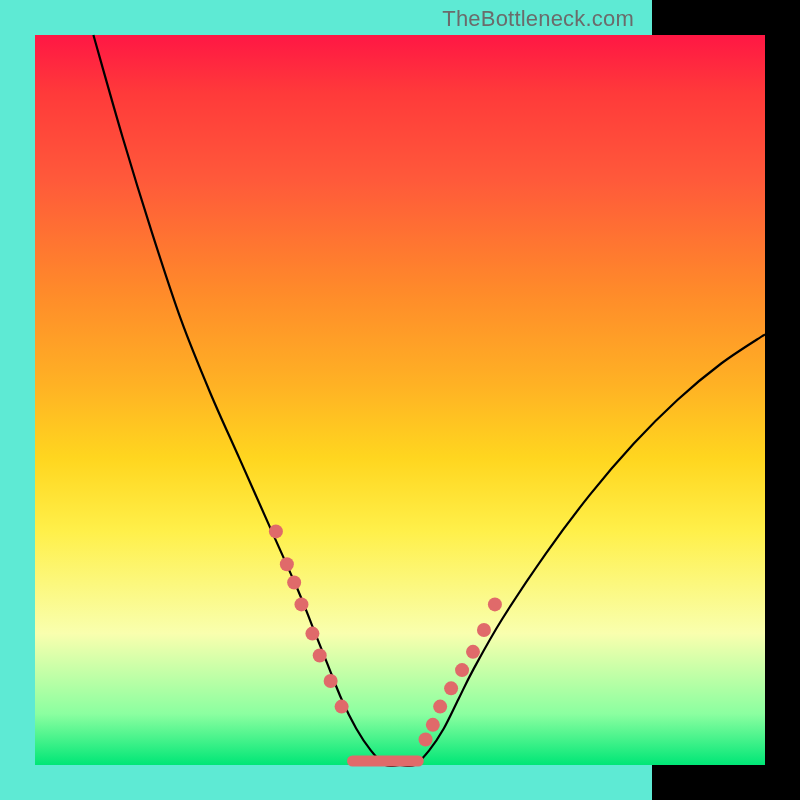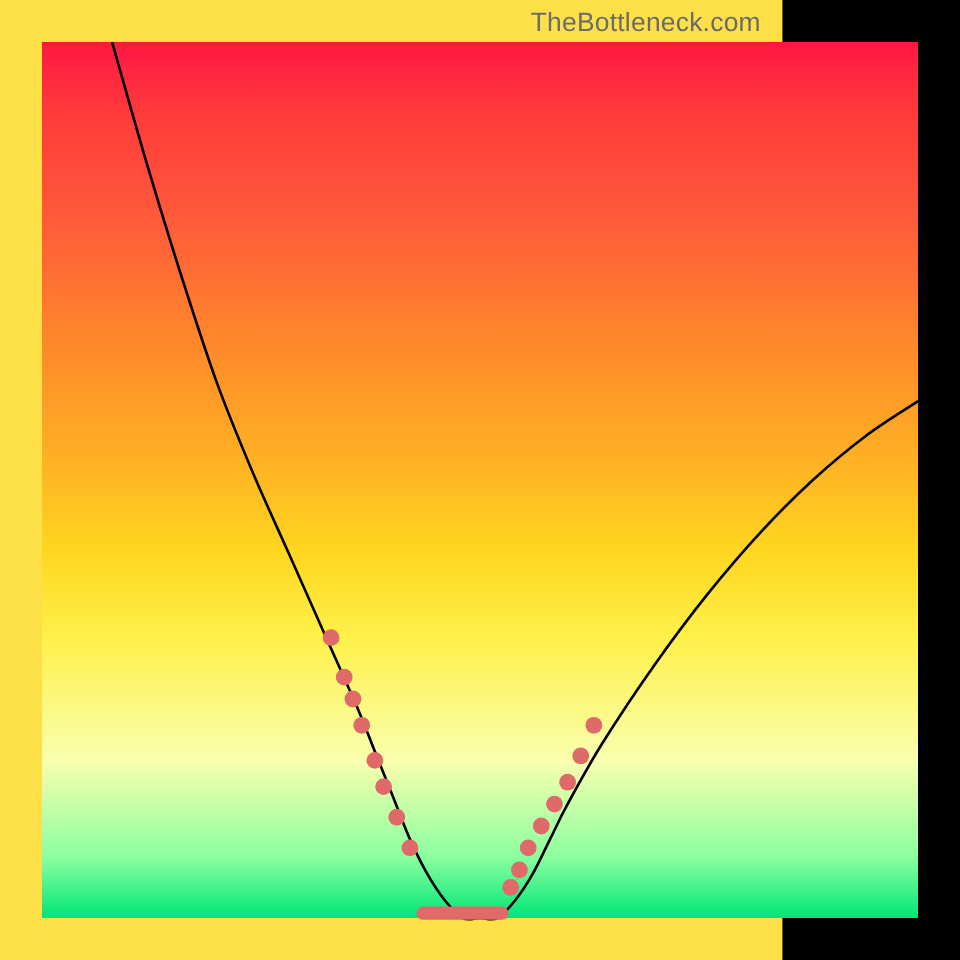--- a/index.html
+++ b/index.html
@@ -8,21 +8,21 @@
     width: 800px;
     height: 800px;
     background: #000;
     overflow: hidden;
     font-family: Arial, Helvetica, sans-serif;
   }
   .frame {
     position: relative;
     width: 652px;
     height: 800px;
-    background: #fde047;
+    background: #5eead4;
   }
   .plot-area {
     position: absolute;
     left: 35px;
     top: 35px;
     width: 730px;
     height: 730px;
     
     background: linear-gradient(to bottom,
       #ff1744 0%,

